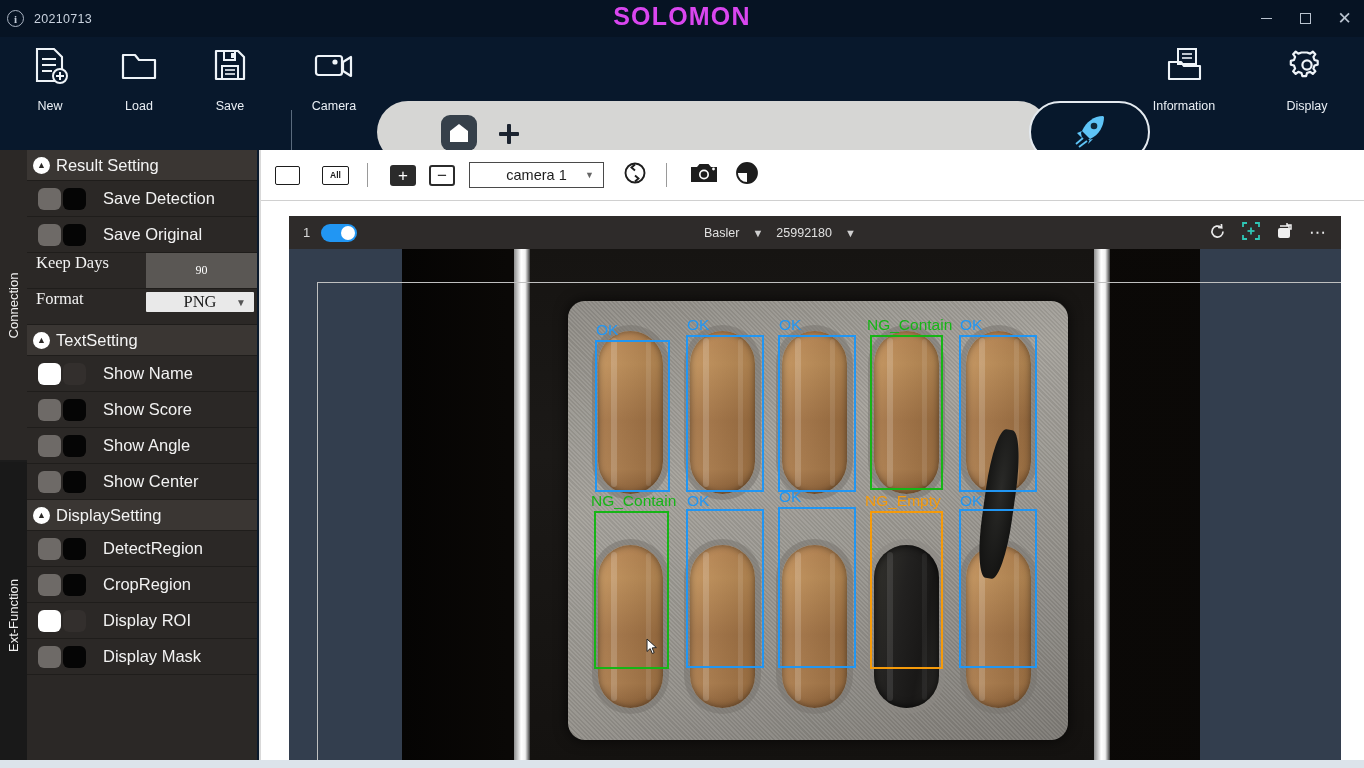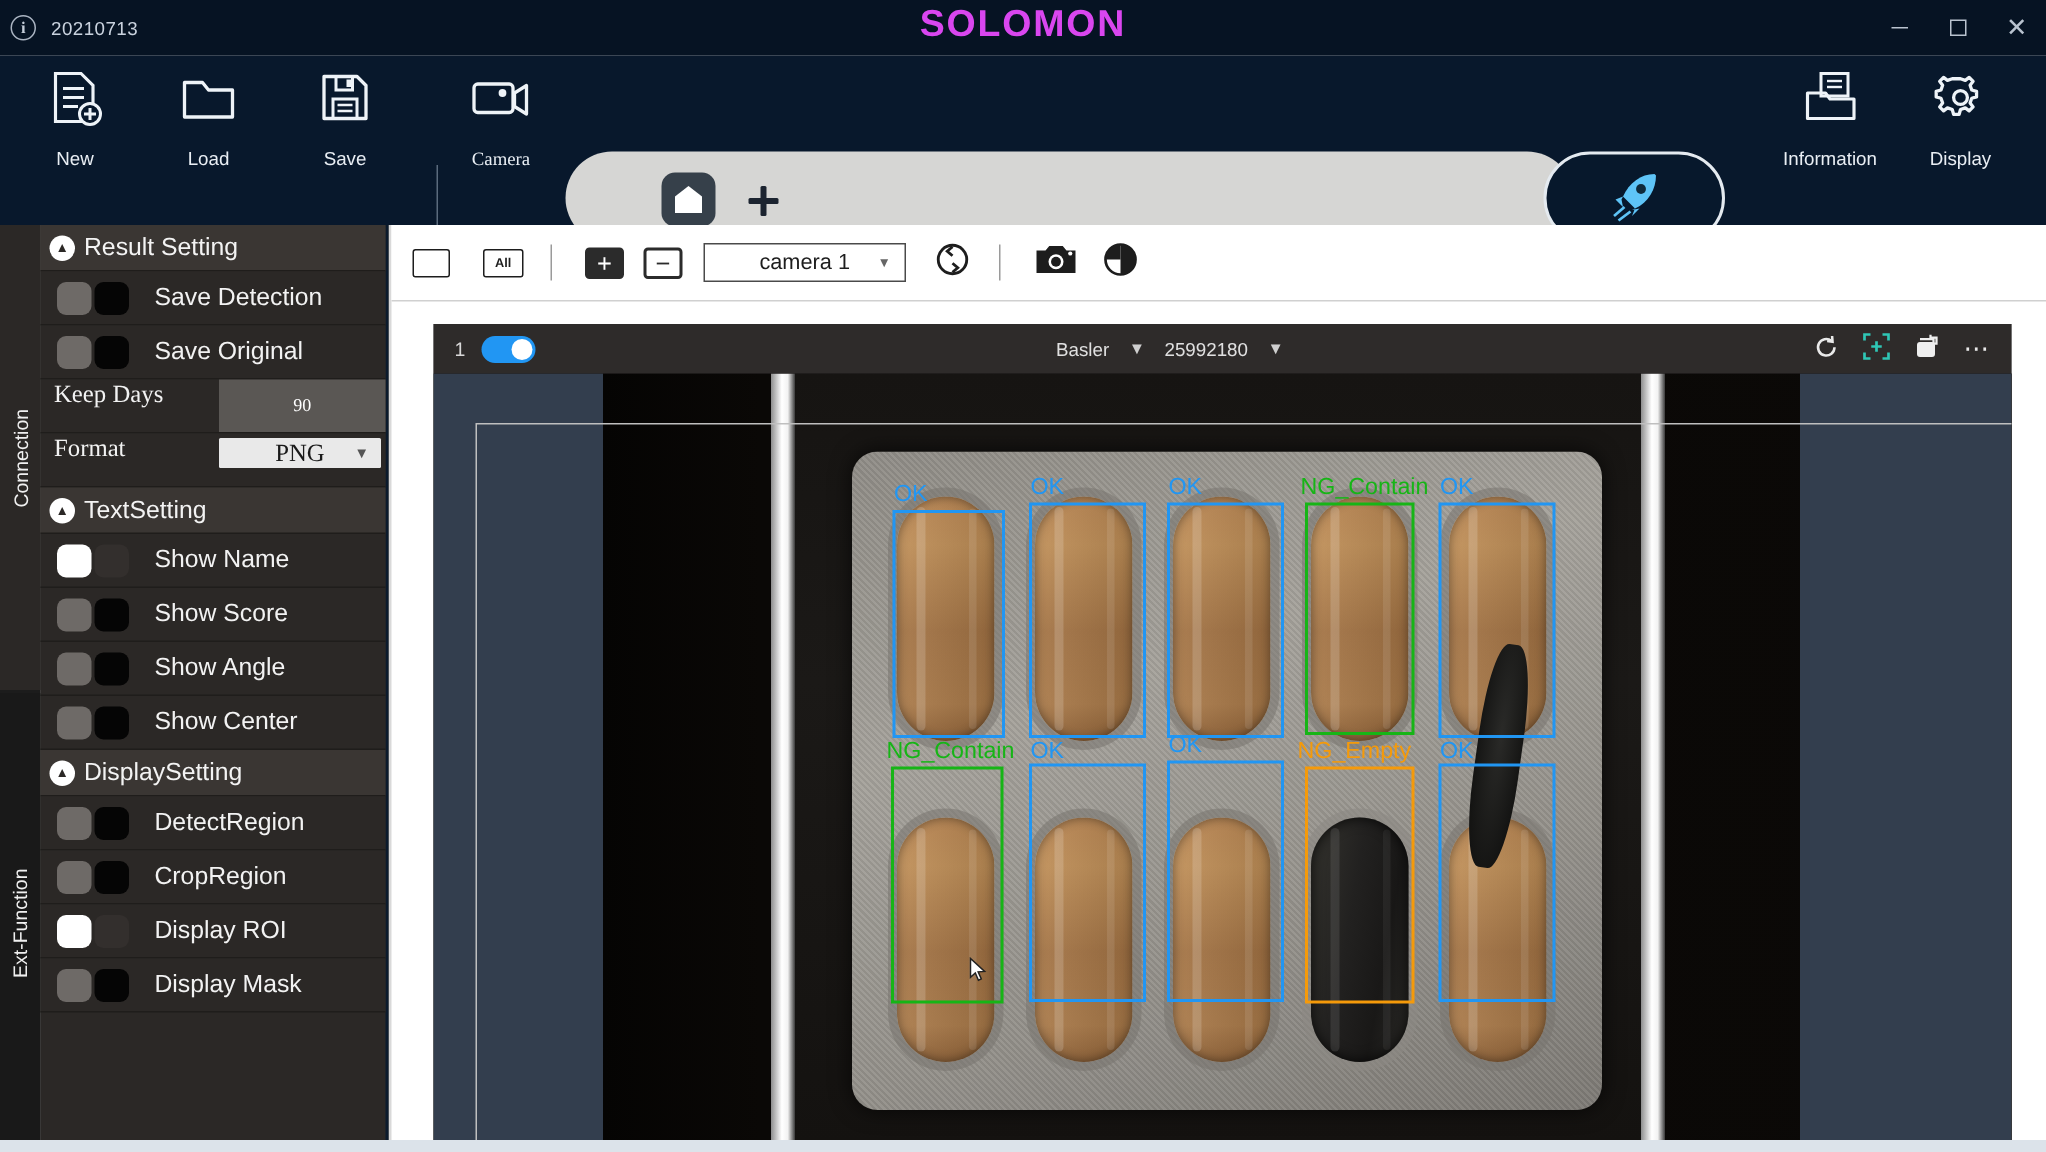--- a/index.html
+++ b/index.html
@@ -313,21 +313,21 @@
     <div class="tbsep" style="left:291px;"></div>
 
     <div style="position:absolute;left:292px;top:0;width:84px;height:113px;">
       <div class="tbicon">
         <svg width="44" height="32" viewBox="0 0 44 32">
           <rect x="4" y="7" width="26" height="19" rx="2.5" fill="none" stroke="#eef3f8" stroke-width="2.2"></rect>
           <path d="M31 13 l8 -5 v19 l-8 -5 z" fill="none" stroke="#eef3f8" stroke-width="2.2" stroke-linejoin="round"></path>
           <circle cx="23" cy="13" r="2.6" fill="#eef3f8"></circle>
         </svg>
       </div>
-      <div class="tbitem" style="left:0;font-family:Liberation Serif, serif;">Camera</div>
+      <div class="tbitem" style="left:0;">Camera</div>
     </div>
 
     <div class="pill">
       <div class="node-icon">
         <svg width="22" height="22" viewBox="0 0 22 22">
           <path d="M11 2 L20 9 L20 20 L2 20 L2 9 Z" fill="#ffffff"></path>
         </svg>
       </div>
       <div class="plus-btn"></div>
       <div class="scrollbar"></div>
@@ -339,21 +339,21 @@
           <path d="M33 6 C24 6 16 12 12 21 l8 8 C29 25 34 16 34 7 Z" fill="#5ec4f7"></path>
           <path d="M12 21 l-5 2 l5 5 l-1 -5 z" fill="#5ec4f7"></path>
           <path d="M20 29 l-2 5 l5 -5 l-5 1 z" fill="#5ec4f7"></path>
           <circle cx="24" cy="16" r="3.3" fill="#0f2a3c"></circle>
           <line x1="6" y1="34" x2="13" y2="28" stroke="#5ec4f7" stroke-width="1.8"></line>
           <line x1="9" y1="37" x2="17" y2="31" stroke="#5ec4f7" stroke-width="1.8"></line>
         </svg>
       </div>
     </div>
 
-    <div style="position:absolute;left:1178px;top:0;width:84px;height:113px;">
+    <div style="position:absolute;left:1142px;top:0;width:84px;height:113px;">
       <div class="tbicon">
         <svg width="40" height="38" viewBox="0 0 40 38">
           <rect x="14" y="3" width="18" height="15" fill="none" stroke="#eef3f8" stroke-width="2"></rect>
           <line x1="18" y1="8" x2="28" y2="8" stroke="#eef3f8" stroke-width="1.6"></line>
           <line x1="18" y1="12" x2="28" y2="12" stroke="#eef3f8" stroke-width="1.6"></line>
           <path d="M5 16 h12 l3 4 h16 v13 h-31 z" fill="none" stroke="#eef3f8" stroke-width="2.1" stroke-linejoin="round"></path>
         </svg>
       </div>
       <div class="tbitem" style="left:0;">Information</div>
     </div>

